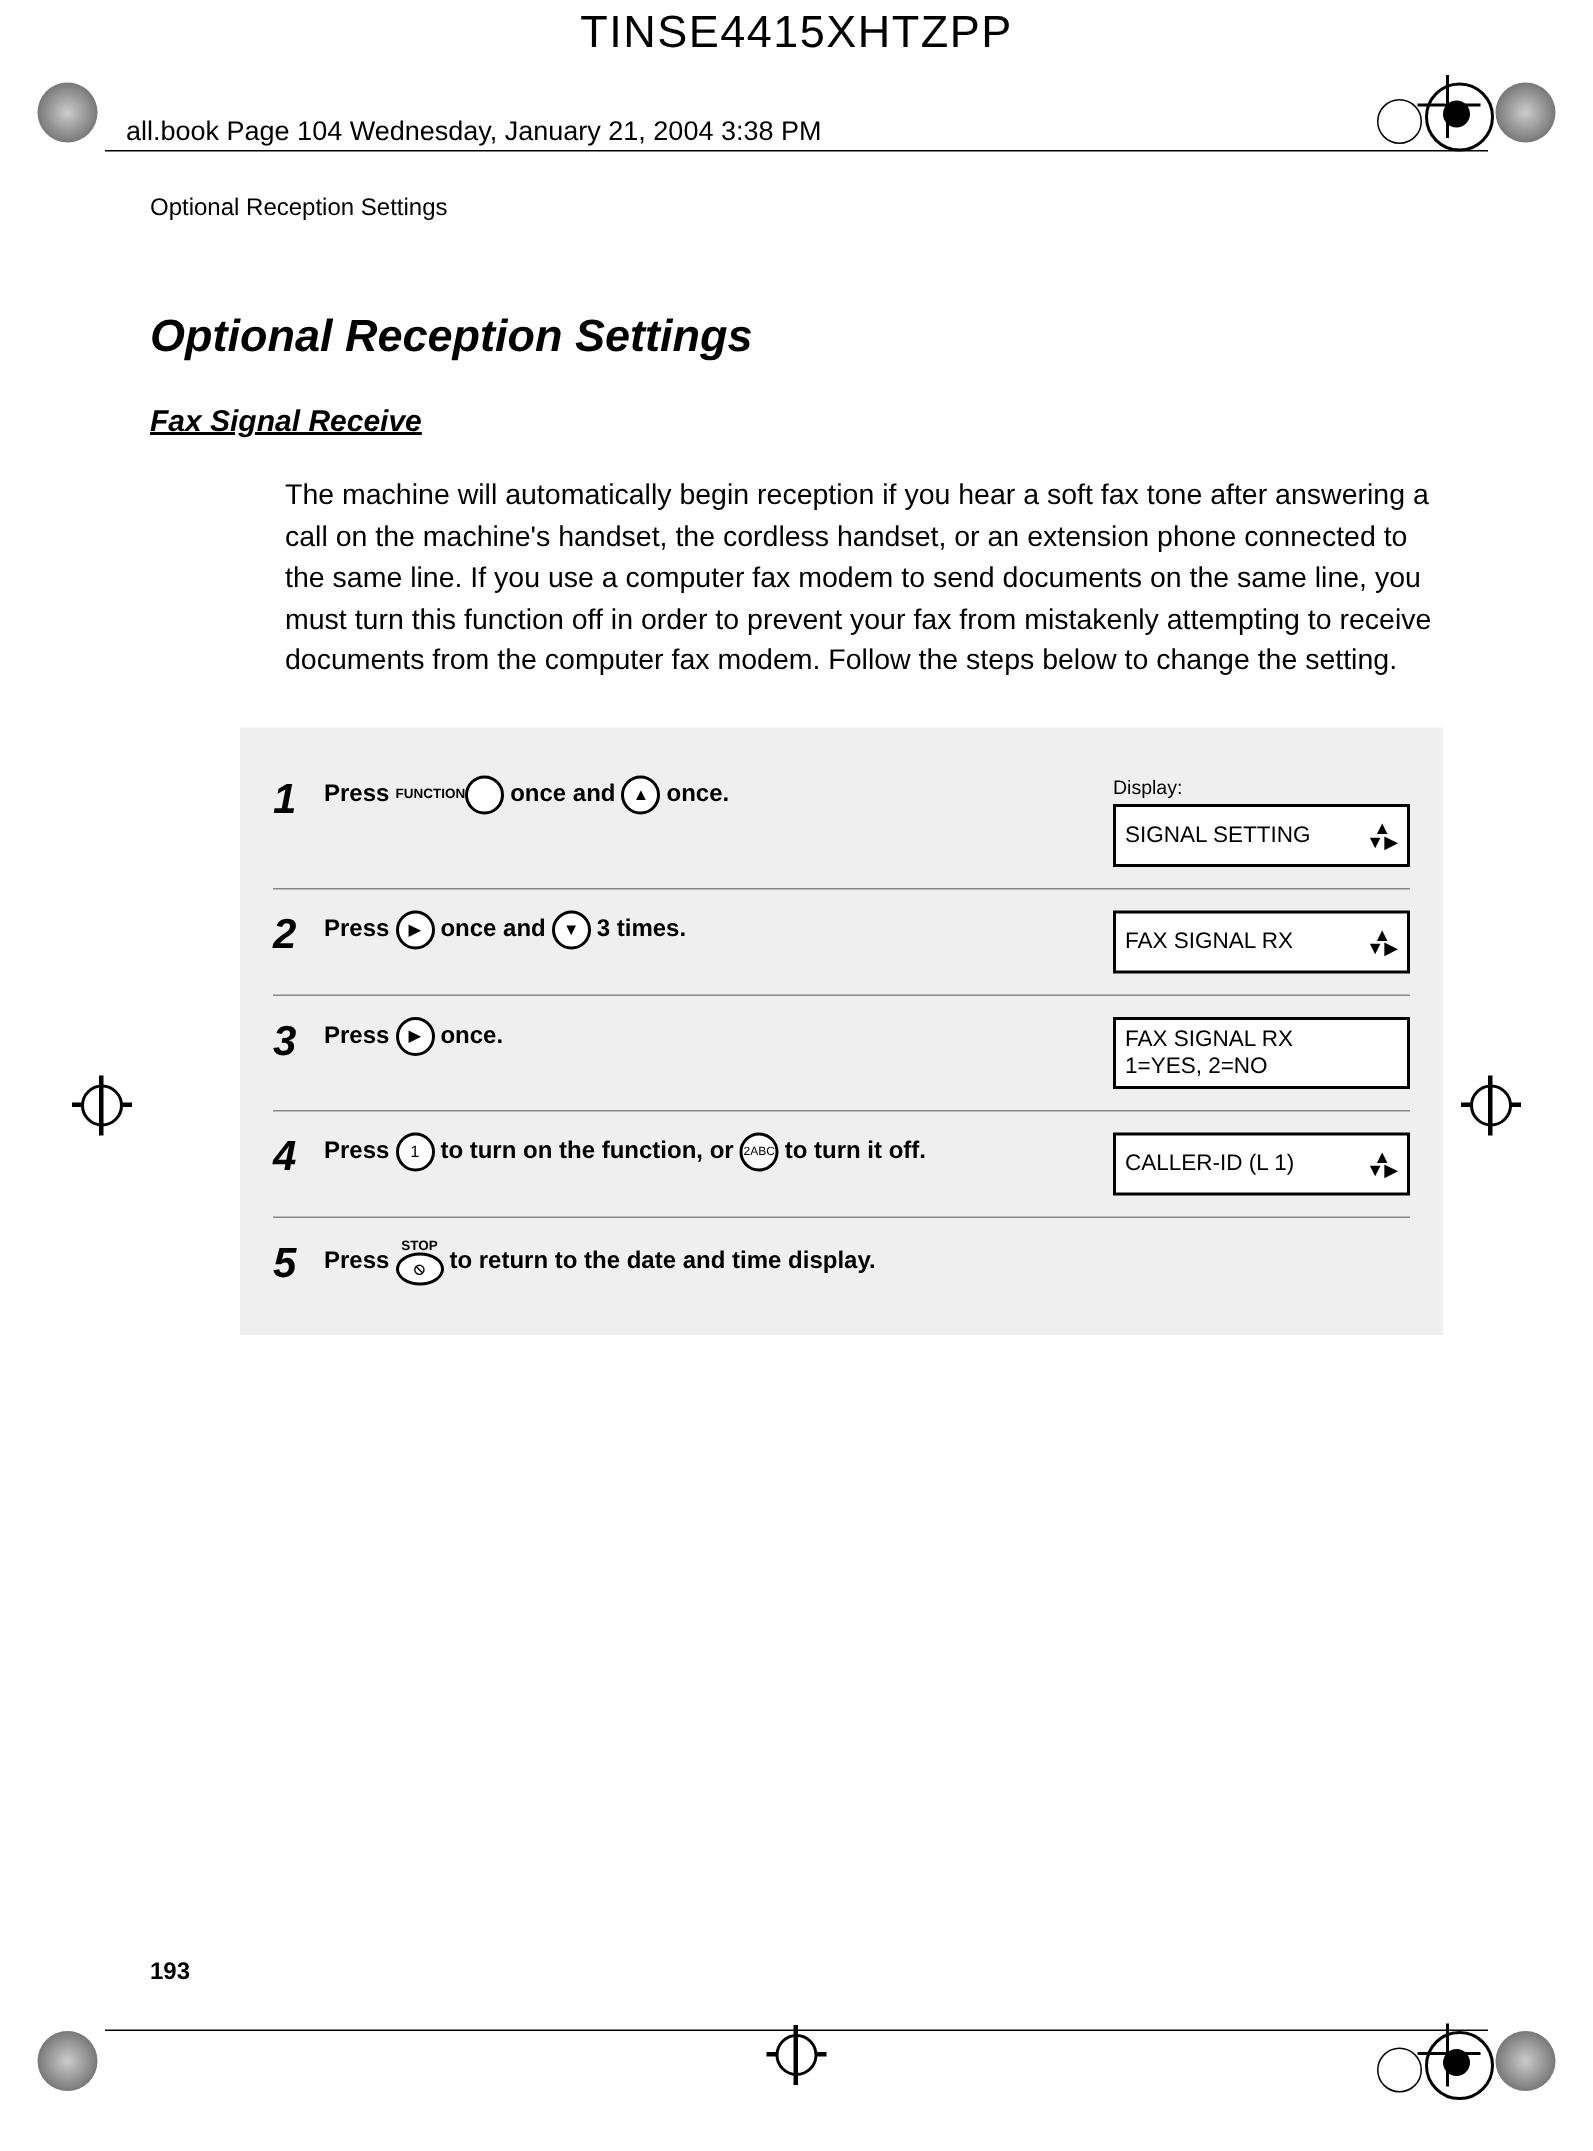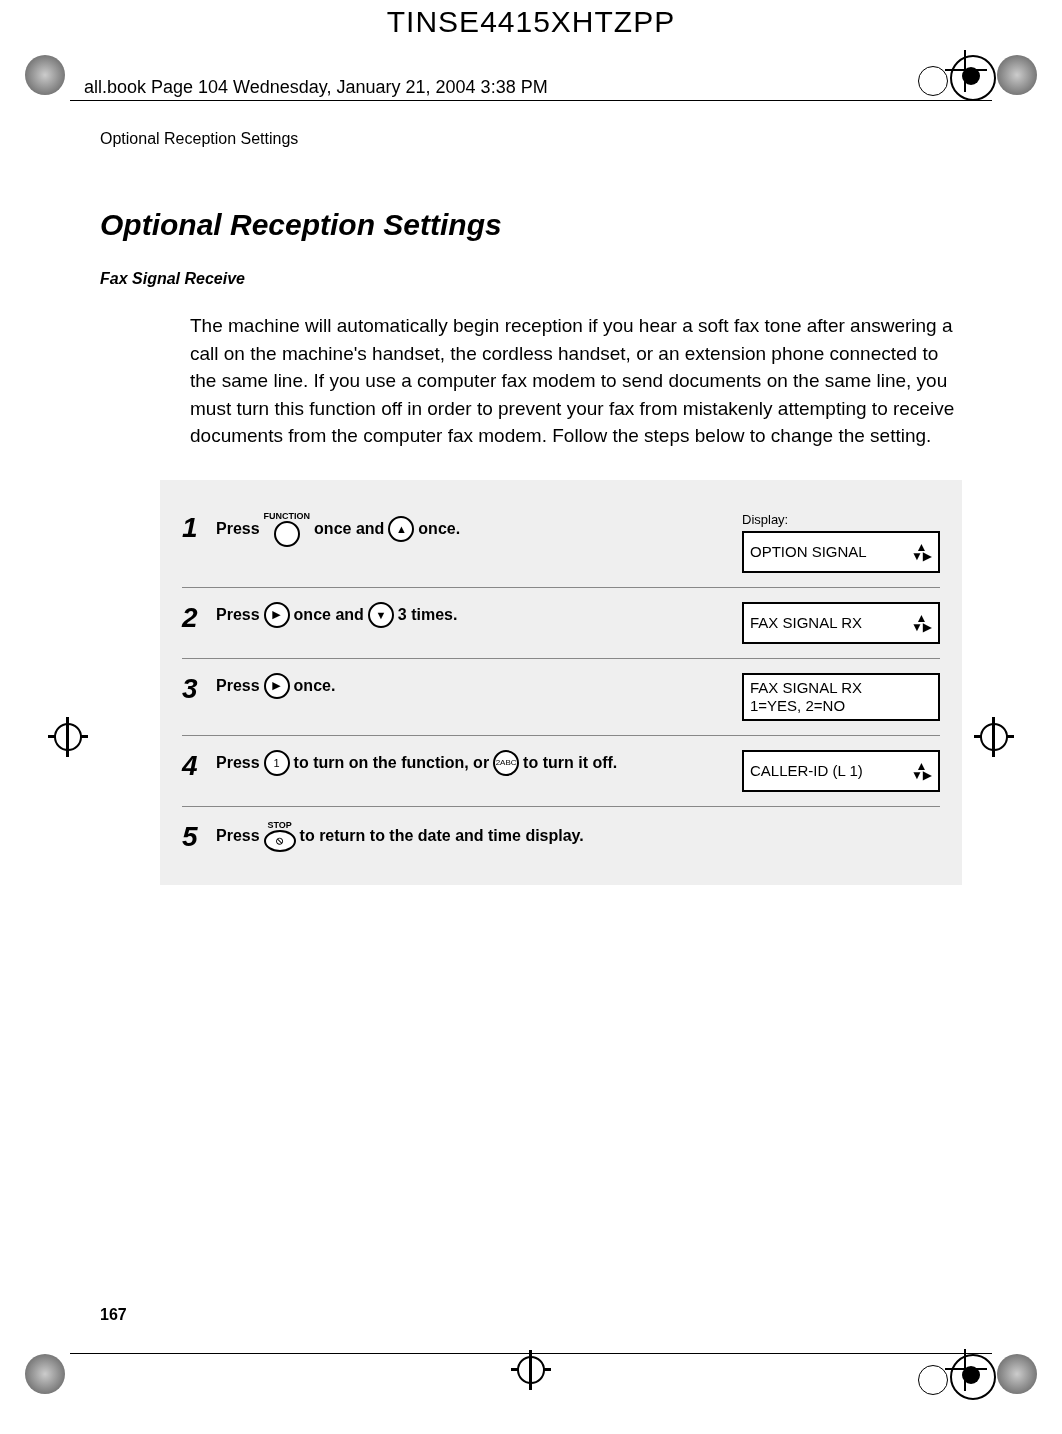--- a/index.html
+++ b/index.html
@@ -210,24 +210,25 @@
       font-size: 16px;
       margin-bottom: 60px;
     }
     .heading1 {
       font-size: 30px;
       font-style: italic;
       font-weight: bold;
       margin-bottom: 28px;
     }
     .heading2 {
-      font-size: 16px;
+      font-size: 20px;
       font-style: italic;
       font-weight: bold;
       margin-bottom: 24px;
+      text-decoration: underline;
     }
     .body-para {
       font-size: 19px;
       line-height: 1.45;
       margin-left: 90px;
       margin-bottom: 30px;
     }
     .steps-box {
       background: #efefef;
       padding: 18px 22px 18px 22px;
@@ -312,21 +313,21 @@
     }
     .func-label {
       font-size: 9px;
       font-weight: bold;
       display: block;
       text-align: center;
       line-height: 1;
     }
     .func-wrap {
       display: inline-flex;
-      flex-direction: column;
+      flex-direction: row;
       align-items: center;
       vertical-align: middle;
     }
     .stop-wrap {
       display: inline-flex;
       flex-direction: column;
       align-items: center;
       vertical-align: middle;
     }
     .page-number {
@@ -384,21 +385,21 @@
           <span class="func-label">FUNCTION</span>
           <span class="icon-circle"></span>
         </span>
         <span>once and</span>
         <span class="icon-circle">▲</span>
         <span>once.</span>
       </div>
       <div class="step-right">
         <div class="small-label">Display:</div>
         <div class="lcd-box">
-          <span class="lcd-text">OPTION SIGNAL</span>
+          <span class="lcd-text">SIGNAL SETTING</span>
           <span class="arrows-glyph">▲<br>▼▶</span>
         </div>
       </div>
     </div>
 
     <div class="step-row">
       <div class="step-num">2</div>
       <div class="step-body">
         <span>Press</span>
         <span class="icon-circle">▶</span>
@@ -453,21 +454,21 @@
           <span class="func-label">STOP</span>
           <span class="icon-ellipse">⦸</span>
         </span>
         <span>to return to the date and time display.</span>
       </div>
     </div>
 
   </div>
 </div>
 
-<div class="page-number">167</div>
+<div class="page-number">193</div>
 
 <div class="bottom-border-line"></div>
 
 <div class="crosshair-center-bottom">
   <div class="crosshair-mark">
       <div class="crosshair-circle"></div>
     </div>
 </div>
 
 <div class="registration-bottom">

